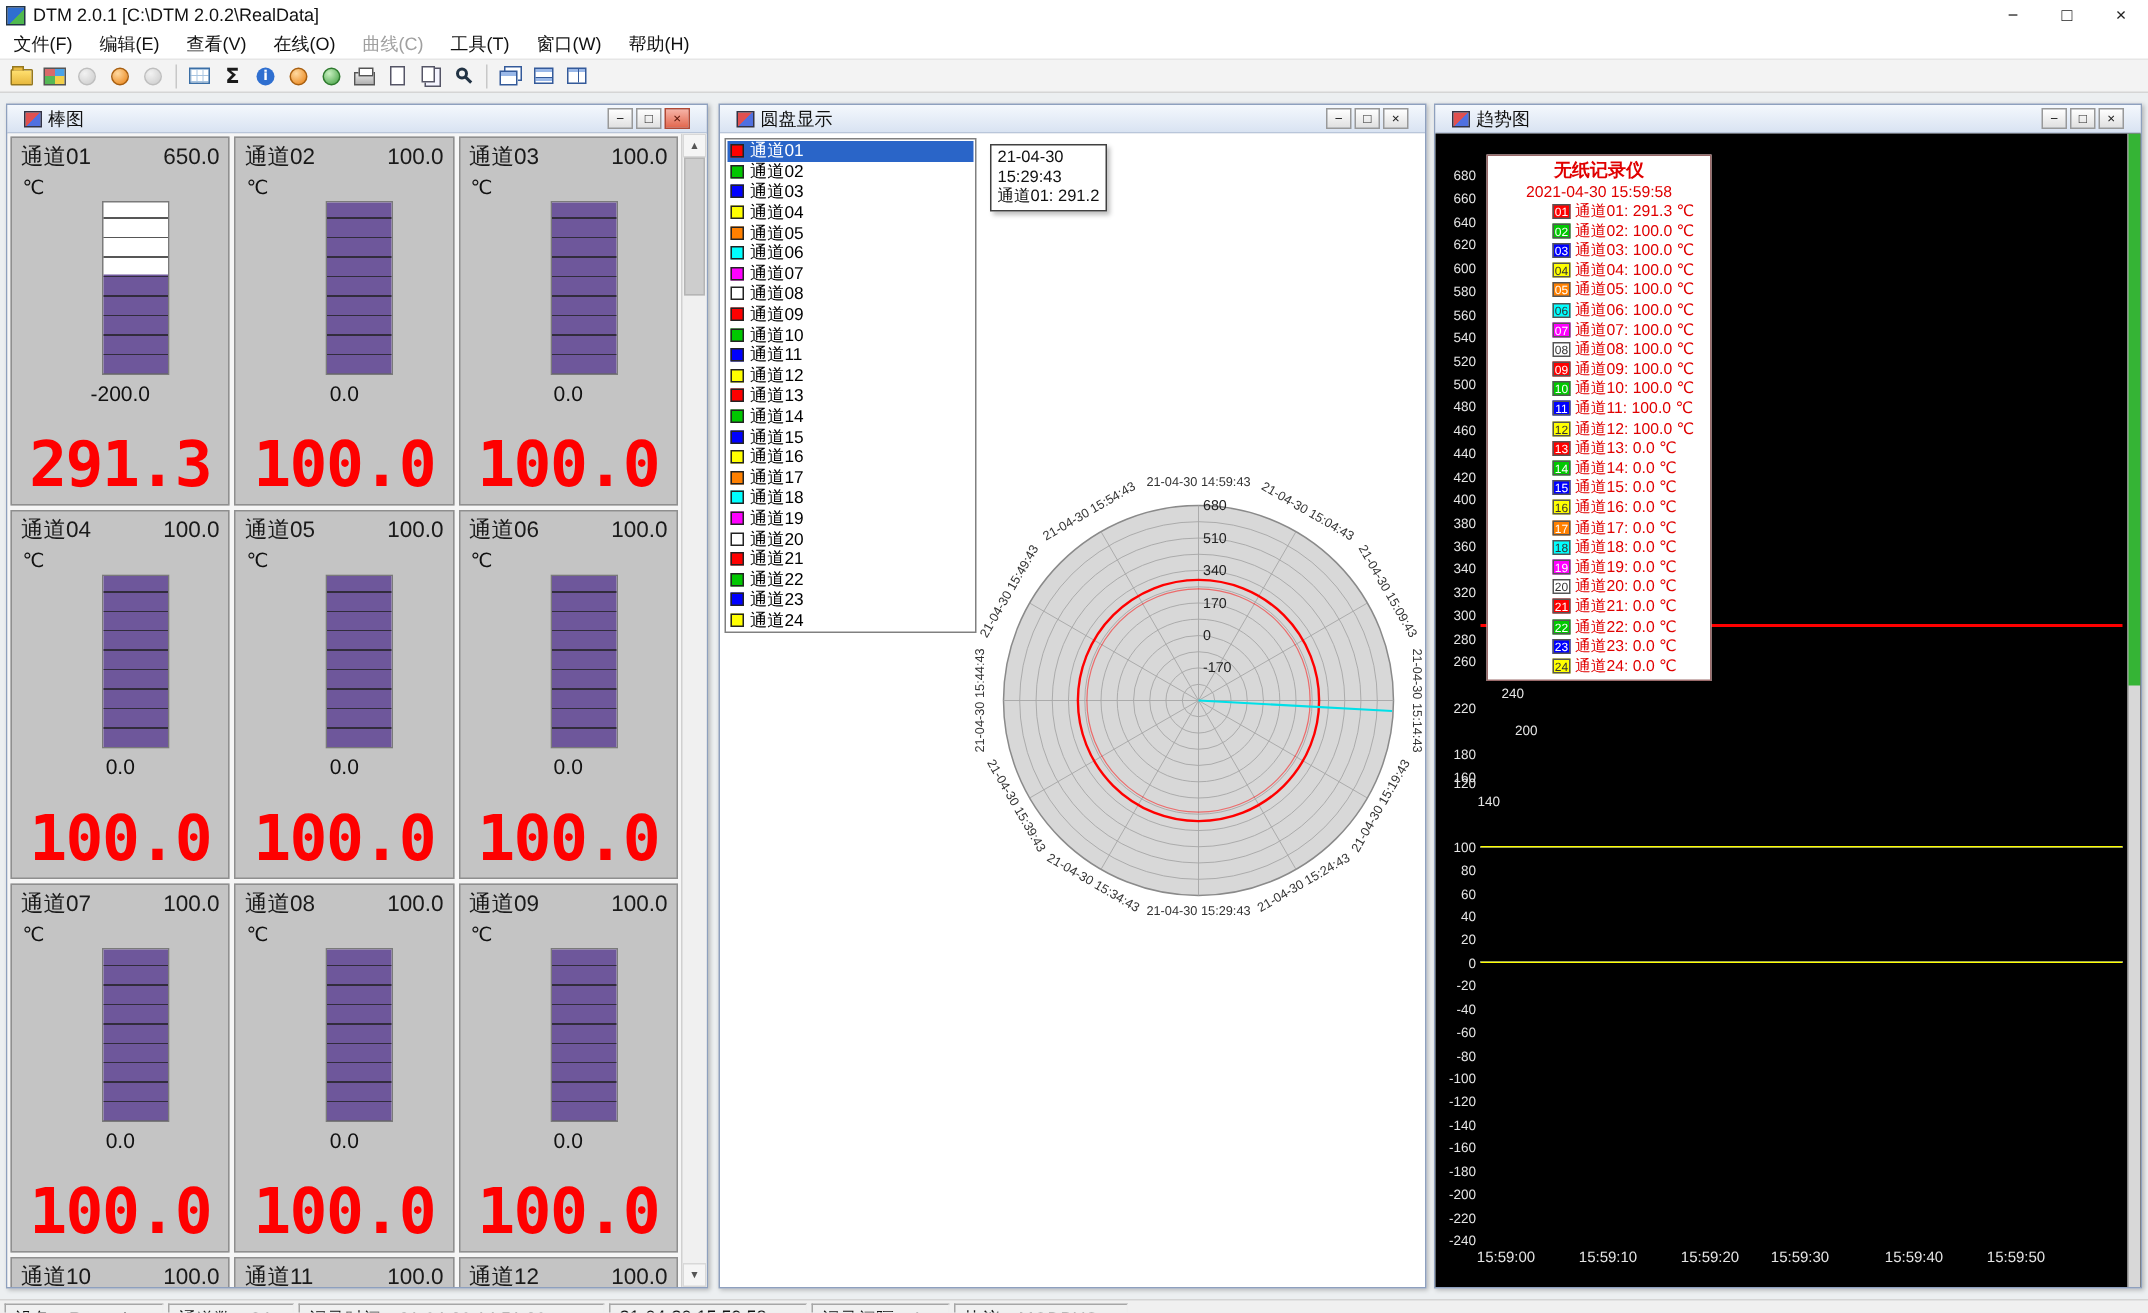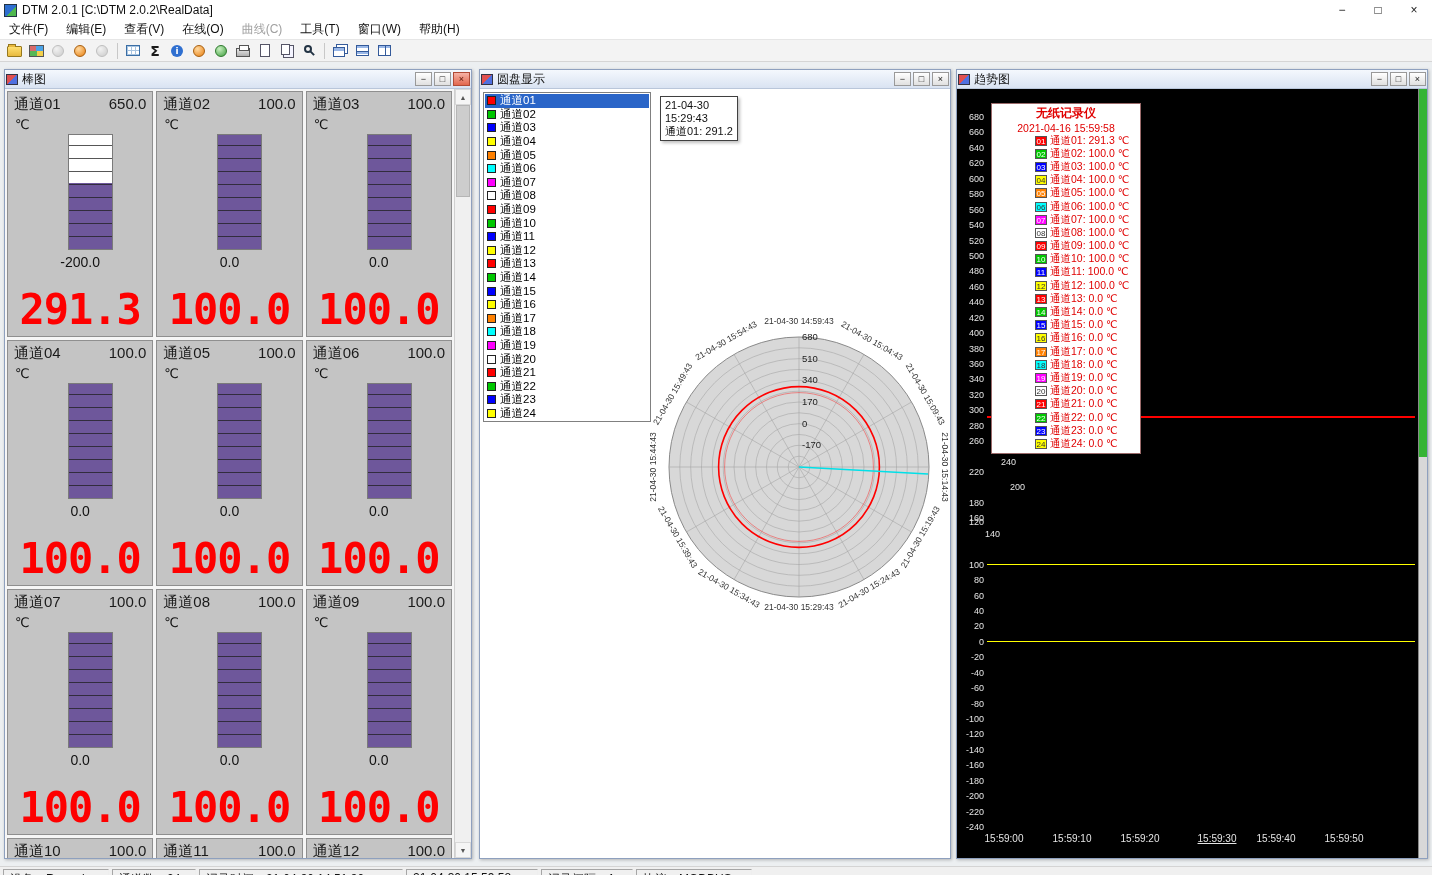--- a/index.html
+++ b/index.html
@@ -38,21 +38,21 @@
   .t-win-c { width:12px; height:10px; border:1px solid #345a9a; background:linear-gradient(#9ab8e8 0 3px,#fff 3px); box-shadow:3px -3px 0 -1px #fff,3px -3px 0 0 #345a9a; margin:3px 3px 0 0; }
   .t-win-h { width:13px; height:11px; border:1px solid #345a9a; background:linear-gradient(#9ab8e8 0 2px,#fff 2px 5px,#345a9a 5px 6px,#9ab8e8 6px 8px,#fff 8px); }
   .t-win-v { width:13px; height:11px; border:1px solid #345a9a; background:linear-gradient(90deg,transparent 0 6px,#345a9a 6px 7px,transparent 7px),linear-gradient(#9ab8e8 0 2px,#fff 2px); }
 
   
   .mdi { position:absolute; top:62px; left:0; width:1432px; height:804px; background:#eceff1; }
   .child { position:absolute; border:1px solid #8ea0be; background:#f0f0f0; box-shadow:1px 1px 3px rgba(0,0,0,.25); }
   #winBar { left:4px; top:7px; width:468px; height:790px; }
   #winDisk { left:479px; top:7px; width:472px; height:790px; }
   #winTrend { left:956px; top:7px; width:472px; height:790px; }
-  .child-title { height:19px; display:flex; align-items:center; gap:4px; padding:0 1px; background:linear-gradient(#f4f8fd,#d9e3f2); border-bottom:1px solid #b9c6da; font-size:12px; }
+  .child-title { height:19px; display:flex; align-items:center; gap:4px; padding:0 11px; background:linear-gradient(#f4f8fd,#d9e3f2); border-bottom:1px solid #b9c6da; font-size:12px; }
   .child-icon { width:12px; height:11px; background:linear-gradient(135deg,#e05050 0 50%,#5070e0 50%); border:1px solid #334; }
   .child-ctrls { margin-left:auto; display:flex; gap:2px; }
   .cc { width:17px; height:14px; font-size:9px; line-height:13px; text-align:center; background:linear-gradient(#fff,#e0e0e0); border:1px solid #999; color:#222; }
   .cc-close-red { background:linear-gradient(#f6b3a6,#e2674e); border-color:#b04a36; color:#5a1508; }
   .child-body { position:absolute; left:0; right:0; top:19px; bottom:0; overflow:hidden; background:#fff; }
   #winBar .child-body { background:#f6f6f6; }
   #winTrend .child-body { background:#000; }
 
   
   .bar-grid { position:absolute; left:2px; top:2px; right:19px; bottom:0; display:grid; grid-template-columns:repeat(3,1fr); grid-auto-rows:246px; gap:3px; }
@@ -507,21 +507,21 @@
         <div class="child-ctrls">
           <div class="cc">−</div>
           <div class="cc">□</div>
           <div class="cc">×</div>
         </div>
       </div>
       <div class="child-body">
         <div id="trendPlot">
           <div class="trend-legend">
             <div class="tl-title">无纸记录仪</div>
-            <div class="tl-time">2021-04-16 15:59:58</div>
+            <div class="tl-time">2021-04-30 15:59:58</div>
             <div id="legendRows">
                 <div class="tl-row">
                   <span class="tl-num" style="background: rgb(255, 0, 0);">01</span>
                   <span class="tl-text">通道01: 291.3 ℃</span>
                 </div>
                 <div class="tl-row">
                   <span class="tl-num" style="background: rgb(0, 200, 0);">02</span>
                   <span class="tl-text">通道02: 100.0 ℃</span>
                 </div>
                 <div class="tl-row">
@@ -660,21 +660,21 @@
             <div class="ty-label" style="top: 640.4px;">-120</div>
             <div class="ty-label" style="top: 655.8px;">-140</div>
             <div class="ty-label" style="top: 671.3px;">-160</div>
             <div class="ty-label" style="top: 686.7px;">-180</div>
             <div class="ty-label" style="top: 702.1px;">-200</div>
             <div class="ty-label" style="top: 717.6px;">-220</div>
             <div class="ty-label" style="top: 733px;">-240</div>
             <div class="tx-label" style="left: 47px;">15:59:00</div>
             <div class="tx-label" style="left: 115px;">15:59:10</div>
             <div class="tx-label" style="left: 183px;">15:59:20</div>
-            <div class="tx-label" style="left: 260px; text-decoration: underline;">15:59:30</div>
+            <div class="tx-label" style="left: 243px;">15:59:30</div>
             <div class="tx-label" style="left: 319px;">15:59:40</div>
             <div class="tx-label" style="left: 387px;">15:59:50</div>
             <div class="trend-line" style="top: 327px; height: 2px; background: rgb(255, 0, 0);"></div>
             <div class="trend-line" style="top: 474.6px; height: 1.5px; background: rgb(0, 200, 0);"></div>
             <div class="trend-line" style="top: 474.6px; height: 1.5px; background: rgb(0, 0, 255);"></div>
             <div class="trend-line" style="top: 474.6px; height: 1.5px; background: rgb(255, 255, 0);"></div>
             <div class="trend-line" style="top: 474.6px; height: 1.5px; background: rgb(255, 128, 0);"></div>
             <div class="trend-line" style="top: 474.6px; height: 1.5px; background: rgb(0, 255, 255);"></div>
             <div class="trend-line" style="top: 474.6px; height: 1.5px; background: rgb(255, 0, 255);"></div>
             <div class="trend-line" style="top: 474.6px; height: 1.5px; background: rgb(255, 255, 255);"></div>

